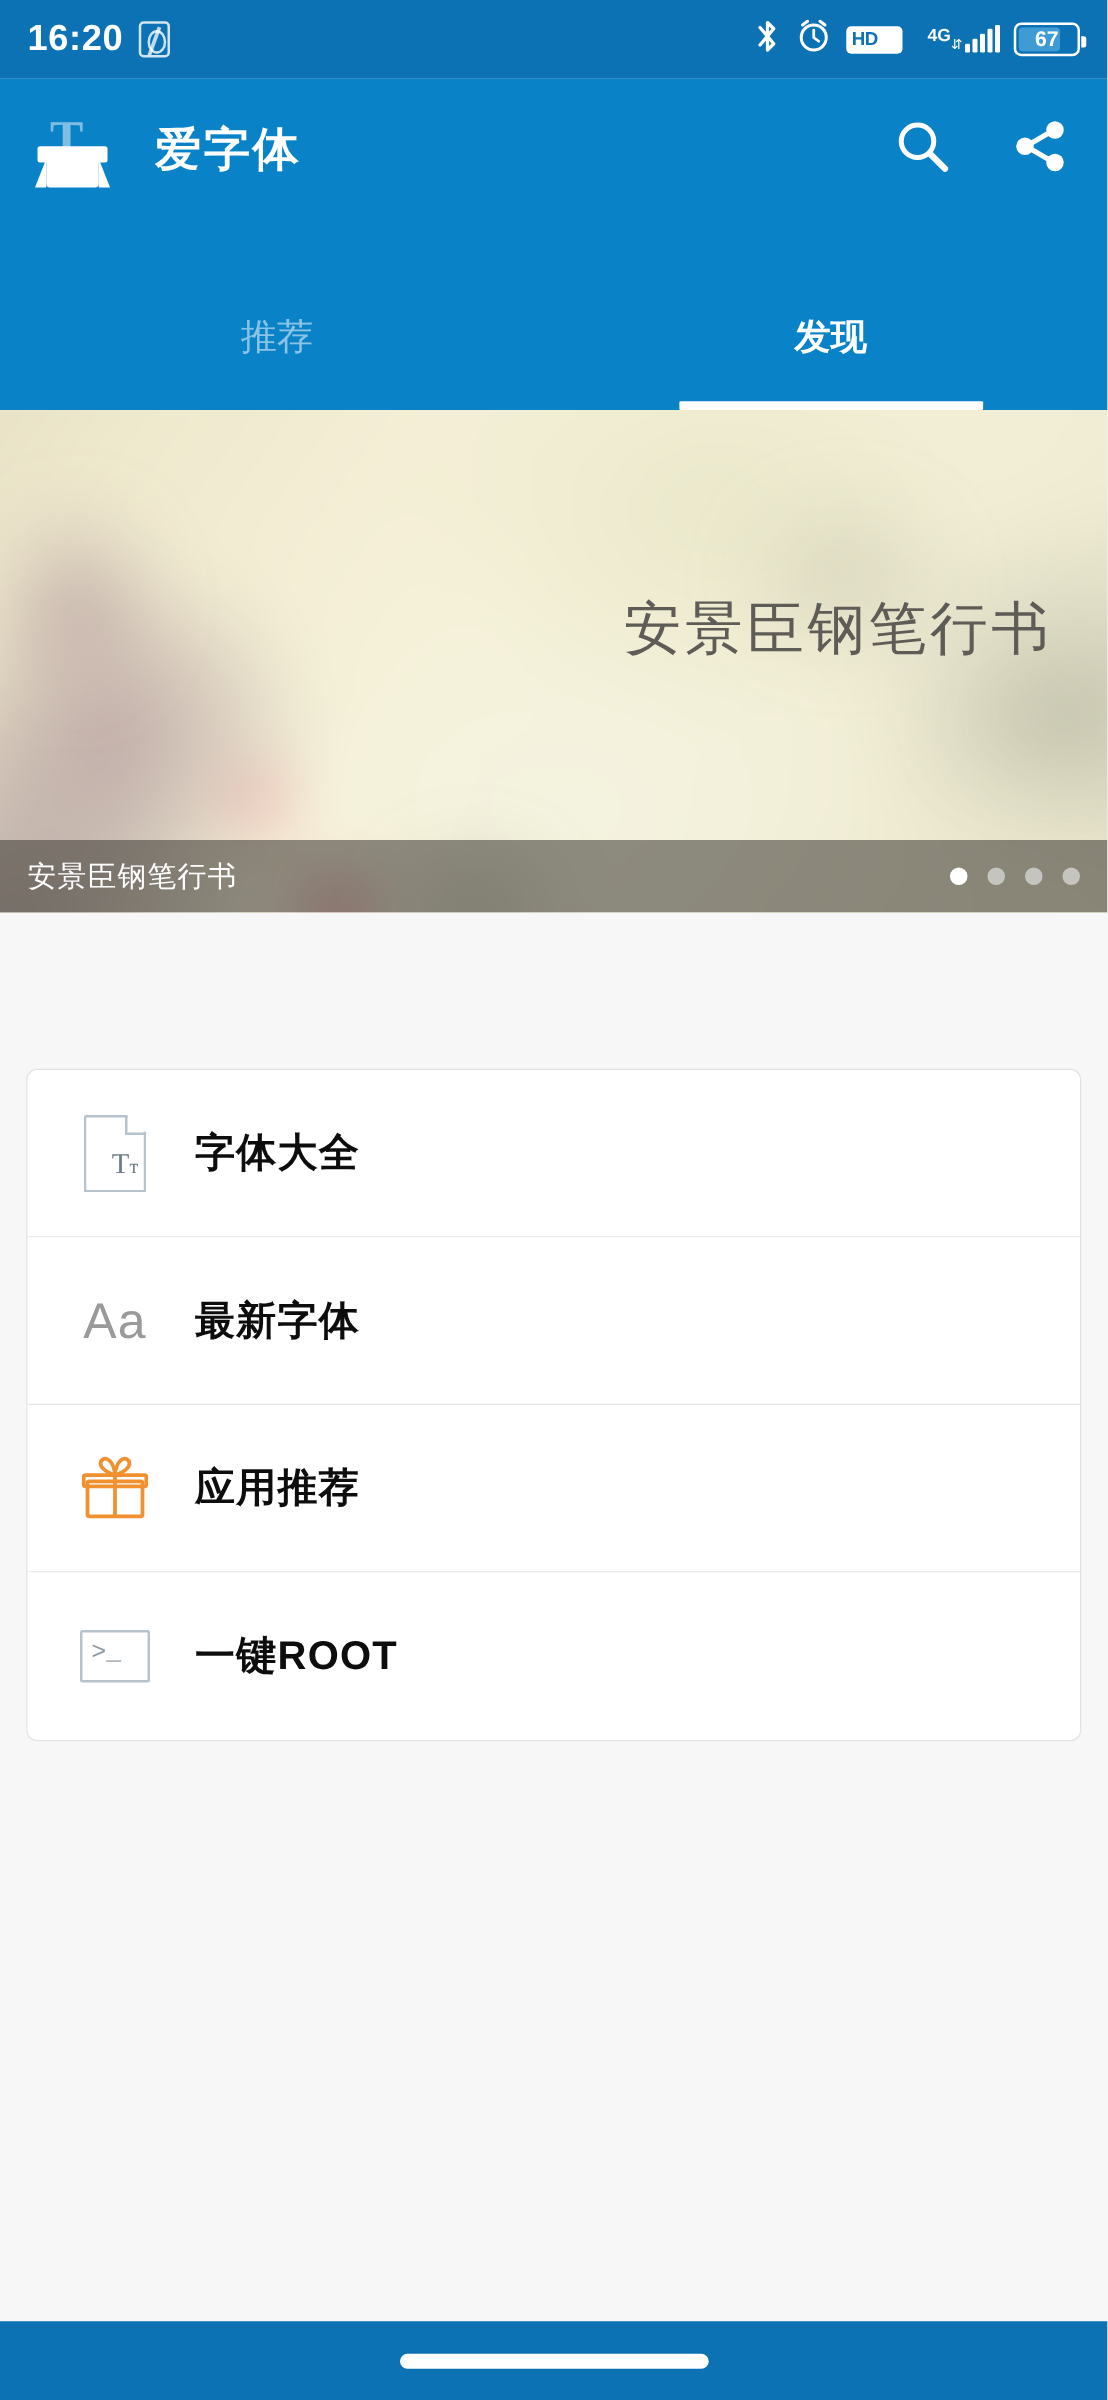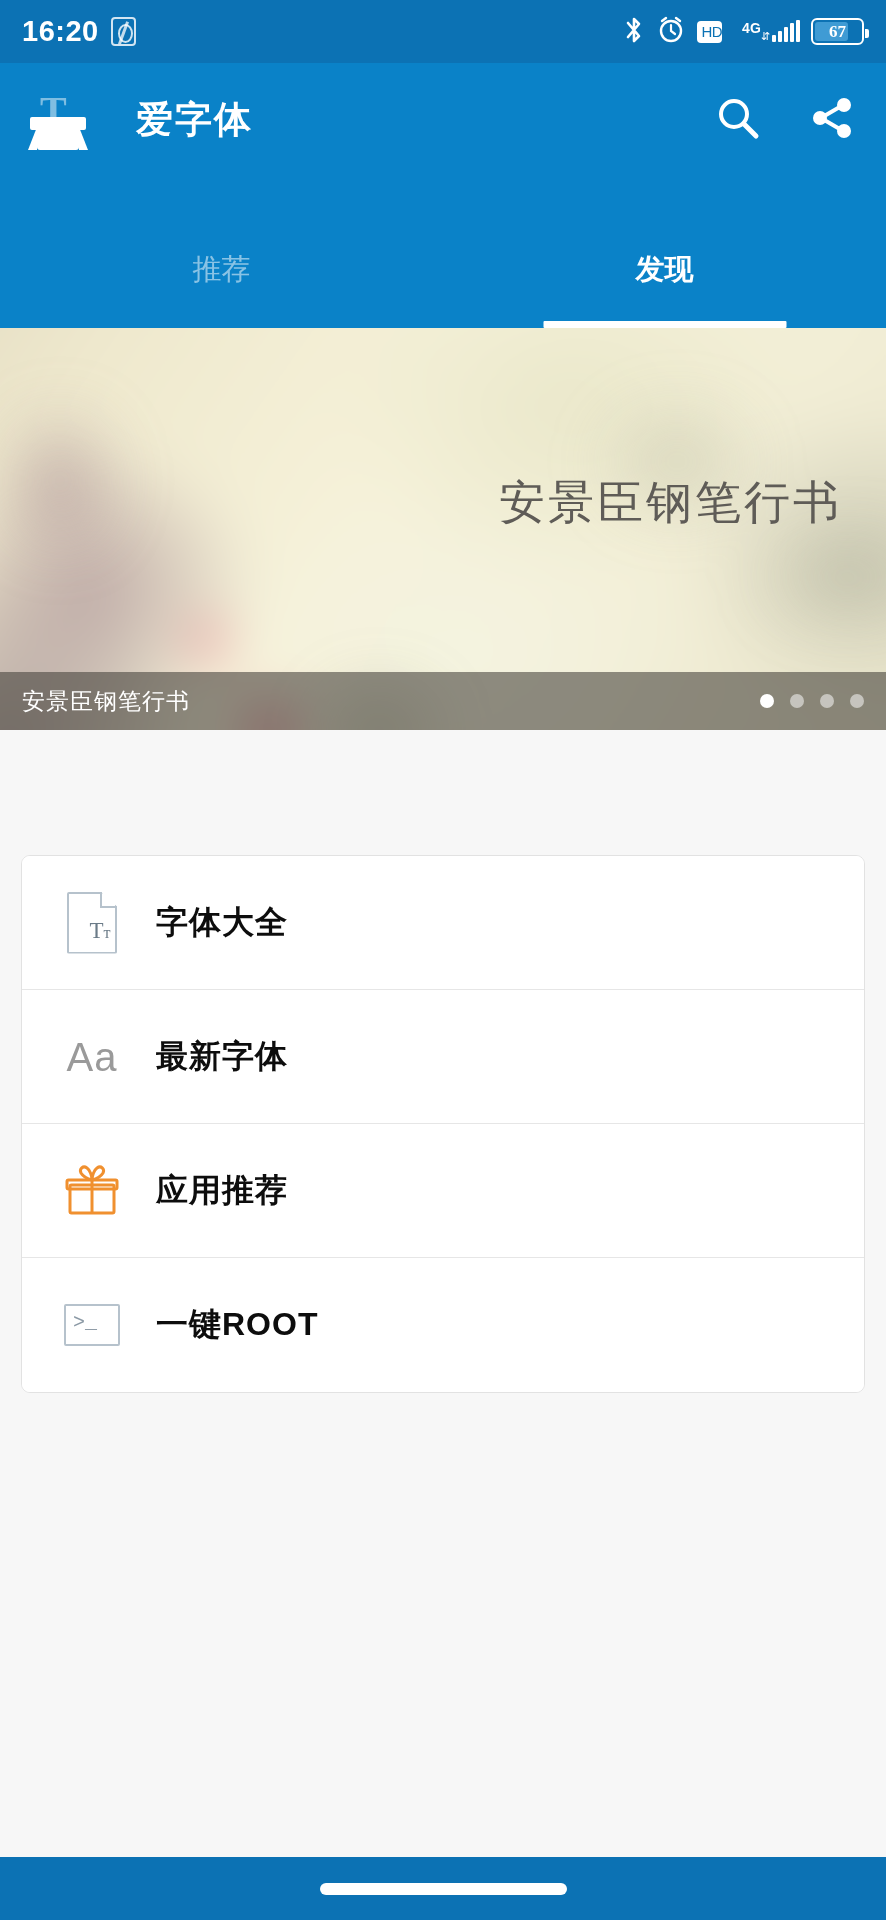--- a/index.html
+++ b/index.html
@@ -34,22 +34,22 @@
     border:2px solid rgba(255,255,255,.8);
   }
   .sb-appicon::after{
     content:""; position:absolute; left:9px; top:2px;
     width:3px; height:24px; background:rgba(255,255,255,.75);
     transform:rotate(20deg);
   }
 
   .hd-badge {
     color:#0c72b4; background:#fff; border-radius:4px;
-    font-size:15px; font-weight:normal; line-height:1;
-    padding:3px 0 4px 4px; letter-spacing:-.5px;
+    font-size:15px; font-weight:bold; line-height:1;
+    padding:3px 20px 4px 4px; letter-spacing:-.5px;
   }
   .net-wrap { display:flex; flex-direction:row; align-items:flex-start; }
   .net-label { color:#fff; font-size:14px; font-weight:bold; line-height:1; margin-bottom:1px; margin-left:9px;}
   .net-row { display:flex; align-items:flex-end; gap:1px; }
   .updown { color:#fff; font-size:11px; line-height:1; margin-right:1px; }
   .bars { display:flex; align-items:flex-end; gap:2px; height:21px; }
   .bars i { display:block; width:4px; background:#fff; border-radius:1px; }
   .bars i:nth-child(1){height:7px;}
   .bars i:nth-child(2){height:11px;}
   .bars i:nth-child(3){height:15px;}
@@ -61,21 +61,21 @@
     position:relative; display:flex; align-items:center; justify-content:center;
   }
   .battery::after {
     content:""; position:absolute; right:-7px; top:9px;
     width:4px; height:9px; background:#fff; border-radius:0 2px 2px 0;
   }
   .batt-fill {
     position:absolute; left:2px; top:2px; bottom:2px; width:66%;
     background:#3f9bd4; border-radius:3px;
   }
-  .batt-num { position:relative; color:#fff; font-size:17px; font-weight:bold; line-height:1;font-family:Liberation Serif, serif; }
+  .batt-num { position:relative; color:#fff; font-size:17px; font-weight:bold; line-height:1; }
 
   
   .appbar {
     position:absolute; top:63px; left:0; width:886px; height:113px;
     background:#0a82c8; display:flex; align-items:center; padding:0 26px;
   }
   .logo { width:62px; height:62px; position:relative; flex:0 0 auto; }
   .logo .tglyph {
     position:absolute; left:14px; top:2px;
     color:rgba(255,255,255,.48); font-size:40px; font-weight:bold;
@@ -90,21 +90,21 @@
     background:#fff; border-radius:0 0 3px 3px;
   }
   .logo .boxbody::before,
   .logo .boxbody::after{
     content:""; position:absolute; bottom:0; width:0; height:0;
     border-style:solid;
   }
   .logo .boxbody::before{ left:-9px; border-width:0 0 23px 9px; border-color:transparent transparent #fff transparent;}
   .logo .boxbody::after{ right:-9px; border-width:0 9px 23px 0; border-color:transparent transparent #fff transparent;}
 
-  .apptitle { color:#fff; font-size:37px; font-weight:bold; margin-left:48px; letter-spacing:2px;text-align:center; }
+  .apptitle { color:#fff; font-size:37px; font-weight:bold; margin-left:36px; letter-spacing:2px;text-align:center; }
   .appbar-actions { margin-left:auto; display:flex; align-items:center; gap:38px; }
   .icon-btn { width:56px; height:56px; display:flex; align-items:center; justify-content:center; cursor:pointer; }
 
   
   .tabs {
     position:absolute; top:176px; left:0; width:886px; height:152px;
     background:#0a82c8; display:flex; align-items:flex-end;
   }
   .tab {
     flex:1; height:100%; display:flex; flex-direction:column;

